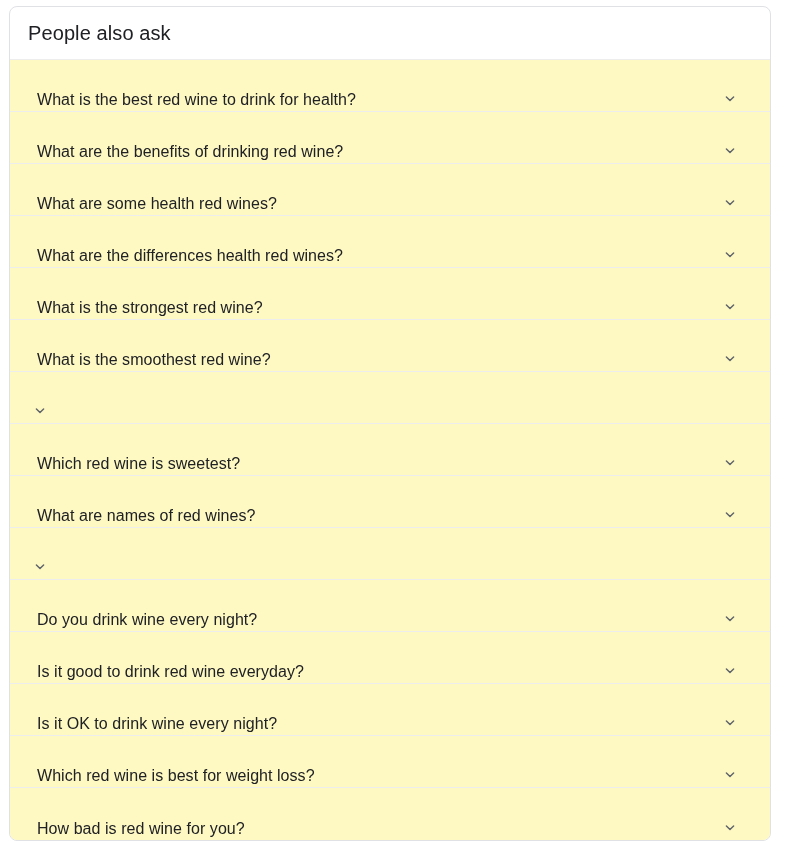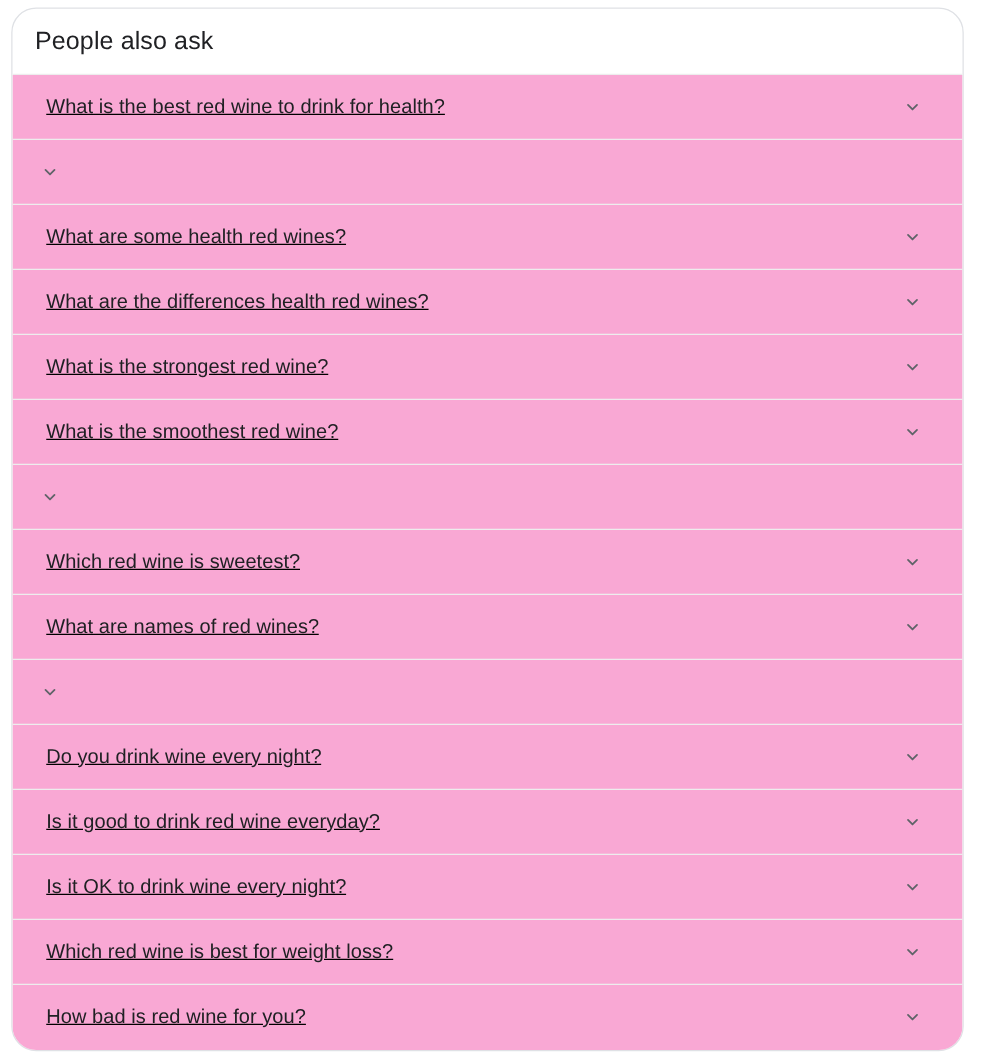--- a/index.html
+++ b/index.html
@@ -15,21 +15,21 @@
     overflow: hidden;
   }
 
   #paa-card {
     position: absolute;
     left: 9px;
     top: 6px;
     width: 762px;        
     background: #ffffff;
     border: 1px solid #dfe1e5;
-    border-radius: 20px;
+    border-radius: 8px;
     box-sizing: border-box;
     overflow: hidden;
   }
 
   
   .paa-header {
     height: 53px;
     box-sizing: border-box;
     display: flex;
     align-items: center;
@@ -43,27 +43,26 @@
     font-weight: 400;
     letter-spacing: 0.1px;
     white-space: nowrap;
   }
 
   
   .paa-row {
     height: 52px;
     box-sizing: border-box;
     display: flex;
-    align-items: center;
+    align-items: flex-end;
     justify-content: space-between;
     padding: 0 18px 0 18px;
     border-bottom: 1px solid #ededed;
-    background: #f9a8d4;
+    background: #fef9c3;
     cursor: pointer;
-    text-decoration: underline;
   }
   .paa-row:last-child {
     border-bottom: none;
   }
   .paa-q {
     font-size: 16px;
     line-height: 22px;
     color: #202124;
     font-weight: 400;
     letter-spacing: 0.05px;
@@ -98,20 +97,21 @@
   <div class="paa-row">
     <span class="paa-q">What is the best red wine to drink for health?</span>
     <span class="paa-chevron">
       <svg width="18" height="18" viewBox="0 0 24 24" aria-hidden="true">
         <path d="M7.2 9.3 L12 14.1 L16.8 9.3" fill="none" stroke="#5f6368" stroke-width="1.9" stroke-linecap="round" stroke-linejoin="round"></path>
       </svg>
     </span>
   </div>
 
   <div class="paa-row">
+    <span class="paa-q">What are the benefits of drinking red wine?</span>
     <span class="paa-chevron">
       <svg width="18" height="18" viewBox="0 0 24 24" aria-hidden="true">
         <path d="M7.2 9.3 L12 14.1 L16.8 9.3" fill="none" stroke="#5f6368" stroke-width="1.9" stroke-linecap="round" stroke-linejoin="round"></path>
       </svg>
     </span>
   </div>
 
   <div class="paa-row">
     <span class="paa-q">What are some health red wines?</span>
     <span class="paa-chevron">

